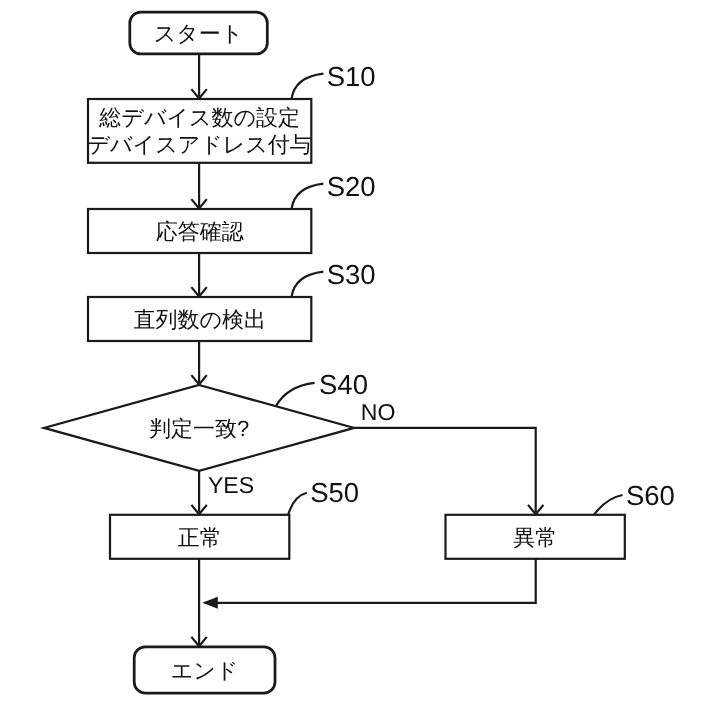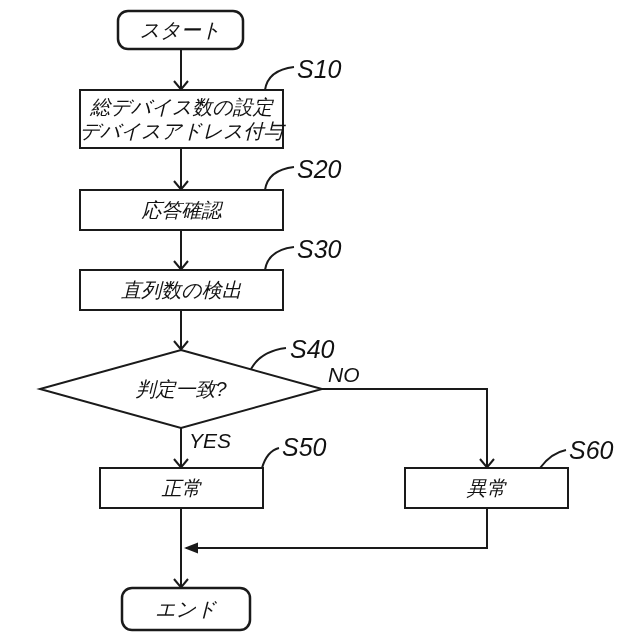--- a/index.html
+++ b/index.html
@@ -8,21 +8,20 @@
     background: #ffffff;
     width: 640px;
     height: 640px;
     overflow: hidden;
   }
   .canvas-wrap {
     width: 639px;
     height: 640px;
     position: relative;
     font-family: "Liberation Sans", "DejaVu Sans", sans-serif;
-    font-style: italic;
   }
   svg { display: block; }
   .node-shape {
     fill: #ffffff;
     stroke: #1a1a1a;
     stroke-width: 2;
   }
   .node-shape.terminal { stroke-width: 2.5; }
   .edge {
     fill: none;

